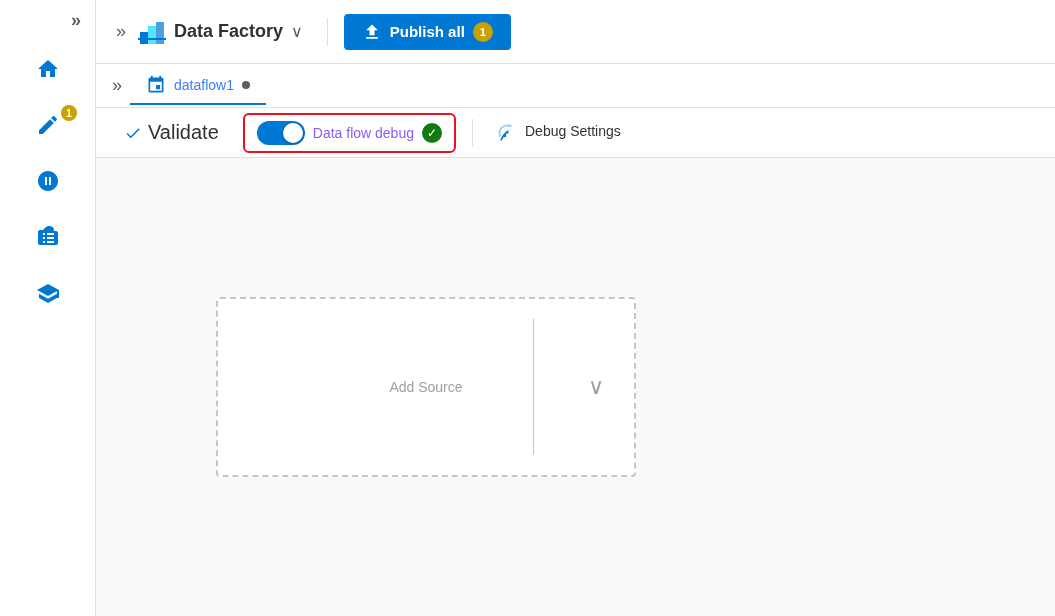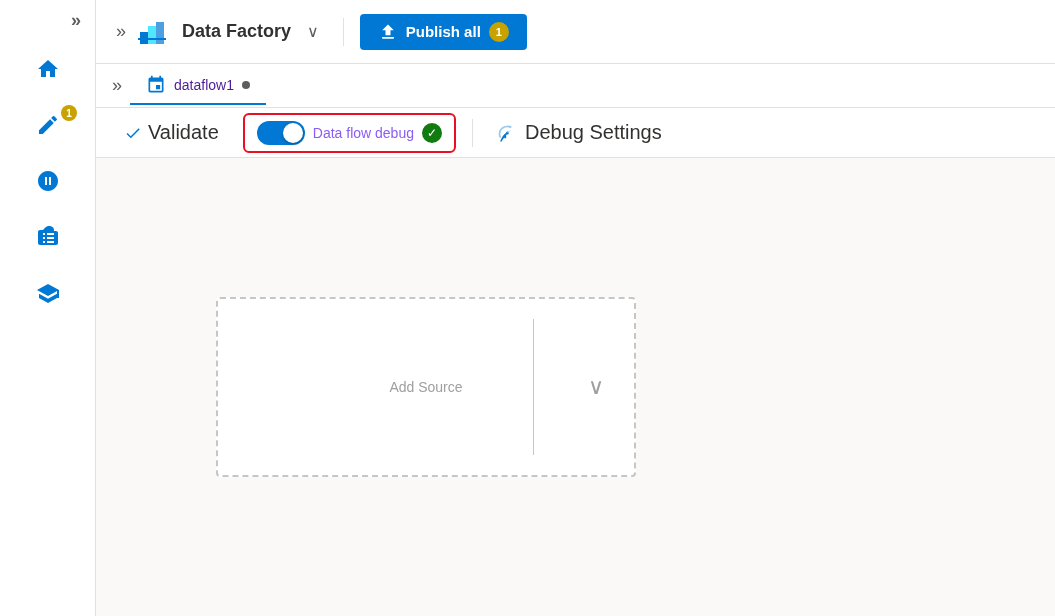--- a/index.html
+++ b/index.html
@@ -98,21 +98,21 @@
     .topbar-expand {
       font-size: 18px;
       color: #605e5c;
       cursor: pointer;
       padding: 4px;
     }
 
     .topbar-brand {
       display: flex;
       align-items: center;
-      gap: 16px;
+      gap: 8px;
       margin-right: 8px;
     }
 
     .topbar-brand-label {
       font-size: 18px;
       font-weight: 600;
       color: #323130;
     }
 
     .topbar-chevron {
@@ -185,21 +185,21 @@
     }
 
     .tab-item {
       display: flex;
       align-items: center;
       gap: 8px;
       padding: 8px 16px;
       cursor: pointer;
       border-bottom: 2px solid transparent;
       font-size: 14px;
-      color: #4c1d95;
+      color: #3b82f6;
       font-weight: 500;
     }
 
     .tab-item.active {
       border-bottom: 2px solid #0078d4;
     }
 
     .tab-unsaved-dot {
       width: 8px;
       height: 8px;
@@ -280,26 +280,26 @@
     }
 
     .toolbar-divider {
       width: 1px;
       height: 28px;
       background: #e0e0e0;
     }
 
     .debug-settings-btn {
       display: flex;
-      align-items: flex-end;
+      align-items: flex-start;
       gap: 8px;
       background: none;
       border: none;
       cursor: pointer;
-      font-size: 20px;
+      font-size: 14px;
       color: #323130;
       padding: 4px 8px;
     }
 
     
     .canvas {
       flex: 1;
       background: #faf9f8;
       display: flex;
       align-items: center;

